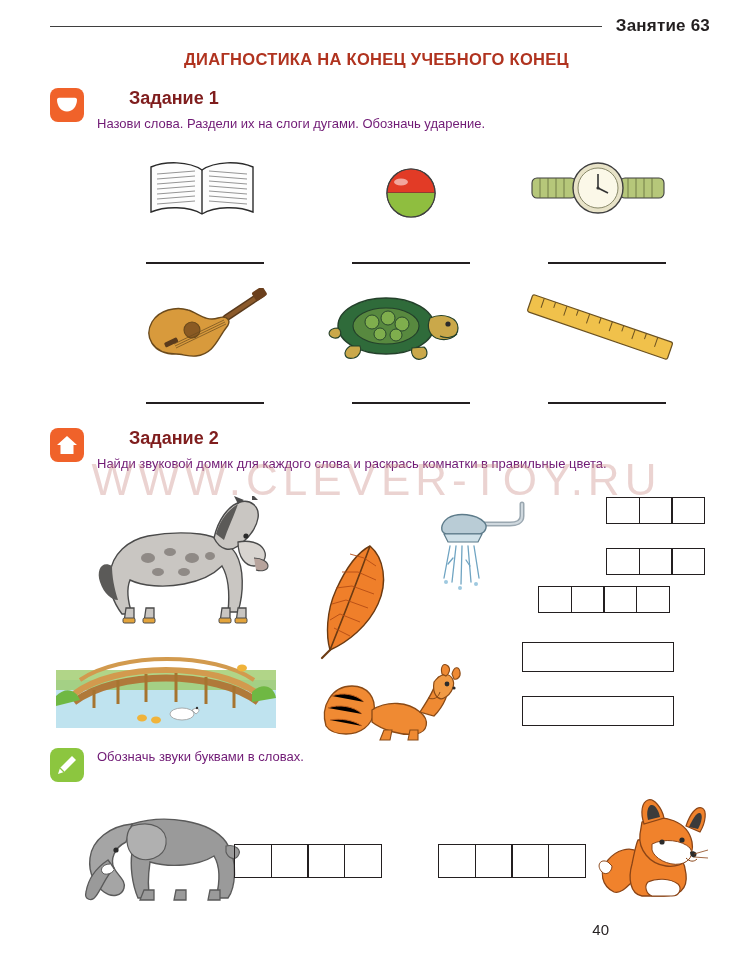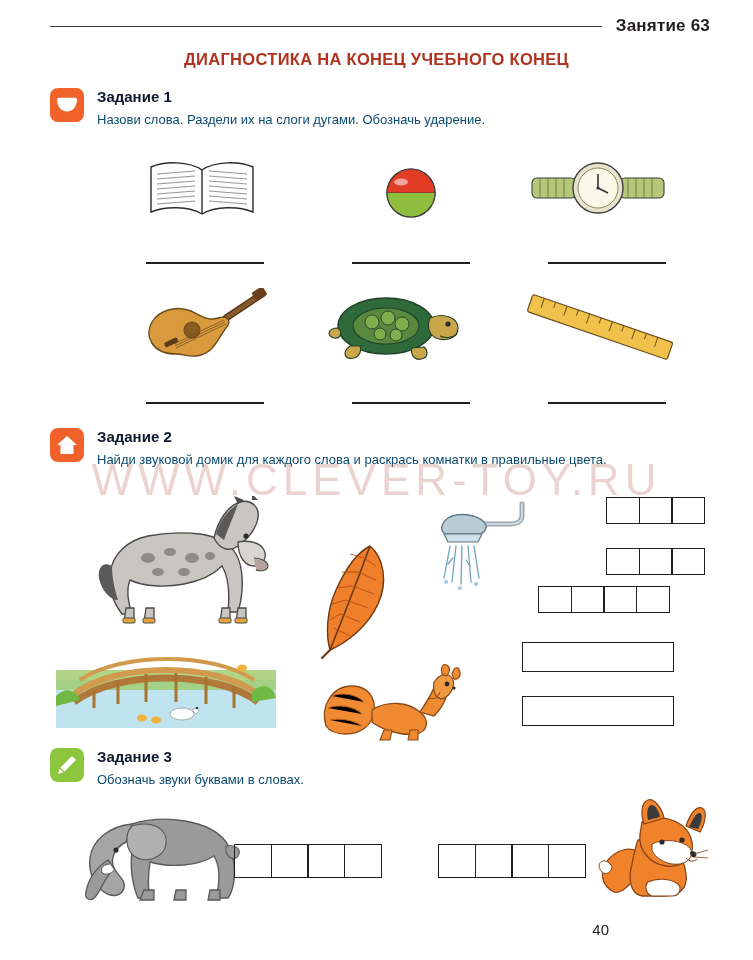--- a/index.html
+++ b/index.html
@@ -70,29 +70,30 @@
     align-items: center;
     justify-content: center;
     margin-top: 0px;
   }
   .task-icon svg { display: block; }
   .task-text {
     margin-left: 13px;
     max-width: 600px;
   }
   .task-label {
-    font-size: 15px;
+    font-size: 18px;
     font-weight: 700;
-    color: #0f172a;
+    color: #7f1d1d;
     line-height: 1.2;
     margin-bottom: 5px;
+    margin-left: 32px;
   }
   .task-desc {
     font-size: 13px;
-    color: #0c4a6e;
+    color: #701a75;
     line-height: 1.45;
   }
   
   .wline {
     position: absolute;
     height: 1.5px;
     background: #231f20;
   }
   
   .boxrow {
@@ -445,21 +446,20 @@
   </div>
 
   <div class="task-head" style="left:50px; top:748px;">
     <div class="task-icon" style="background:#8cc63f;">
       <svg width="22" height="22" viewBox="0 0 22 22">
         <path d="M16 2 L20 6 L8 18 L2 20 L4 14 Z" fill="#ffffff"></path>
         <path d="M4 14 L8 18" stroke="#8cc63f" stroke-width="1.2"></path>
       </svg>
     </div>
     <div class="task-text">
-      <div class="task-label">Задание 3</div>
       <div class="task-desc">Обозначь звуки буквами в словах.</div>
     </div>
   </div>
 
   <div class="art" style="left:70px; top:806px;">
     <svg width="180" height="96" viewBox="0 0 180 96">
       <path d="M62 18 C94 8 140 14 156 36 C170 56 164 84 158 92 L146 92 C150 76 150 60 144 50 C128 60 100 62 80 56 C78 70 78 84 80 92 L68 92 C62 78 60 60 62 46 Z" fill="#9a9a9a" stroke="#5a5a5a" stroke-width="1.4"></path>
       <path d="M62 18 C40 20 22 34 20 52 C18 68 26 80 34 86 C42 92 52 90 54 82 C56 74 48 70 44 62 C40 54 44 42 56 36 Z" fill="#a5a5a5" stroke="#5a5a5a" stroke-width="1.4"></path>
       <path d="M38 54 C26 62 18 74 16 86 C14 94 22 96 26 90 C32 82 36 70 44 62 Z" fill="#9a9a9a" stroke="#5a5a5a" stroke-width="1.3"></path>
       <path d="M62 20 C82 14 98 22 96 38 C94 52 76 58 64 50 C56 44 54 28 62 20 Z" fill="#b0b0b0" stroke="#5a5a5a" stroke-width="1.2"></path>

